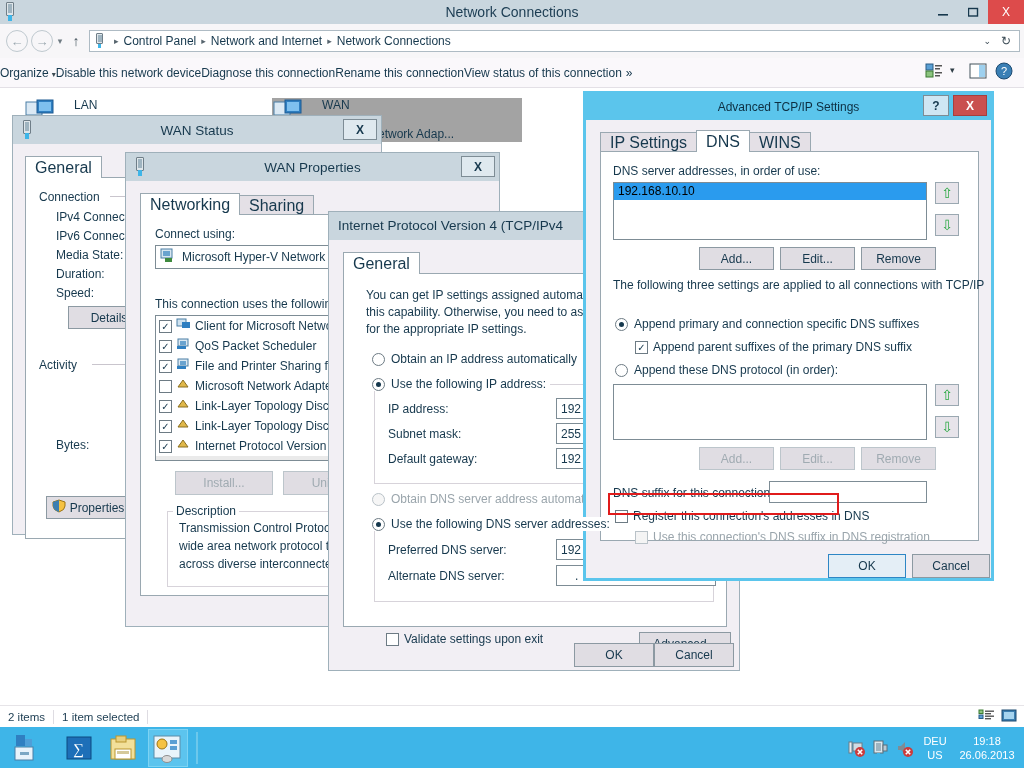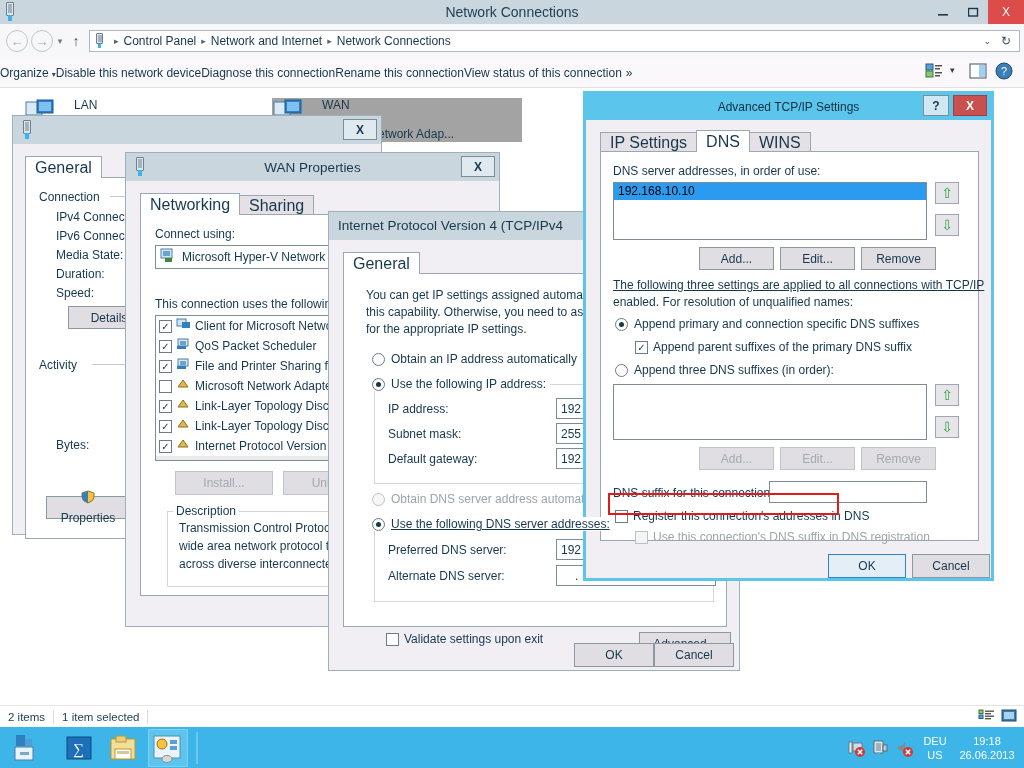--- a/index.html
+++ b/index.html
@@ -384,39 +384,40 @@
   </div>
 </div>
 
 <div class="dlg" style="left:12px; top:115px; width:370px; height:420px;">
   <div class="dlg-tb inactive">
     <div class="dlg-ico">
       <div class="nic-card"></div>
         <div class="nic-inner"></div>
         <div class="nic-pin"></div>
     </div>
+    <div class="dt">WAN Status</div>
     <div class="dlg-x">X</div>
   </div>
   <div class="dlg-body">
     <div class="tabstrip" style="left:12px; top:12px;">
       <div class="tab sel">General</div>
     </div>
     <div class="tabpanel" style="left:12px; top:33px; width:346px; height:362px;">
       <div class="lbl" style="left:13px; top:12px;">Connection</div>
       <div class="hr" style="left:84px; top:18px; width:245px;"></div>
       <div class="lbl" style="left:30px; top:32px;">IPv4 Connectivity:</div>
       <div class="lbl" style="left:30px; top:51px;">IPv6 Connectivity:</div>
       <div class="lbl" style="left:30px; top:70px;">Media State:</div>
       <div class="lbl" style="left:30px; top:89px;">Duration:</div>
       <div class="lbl" style="left:30px; top:108px;">Speed:</div>
       <div class="btn" style="left:42px; top:128px; width:92px; height:23px;">Details...</div>
       <div class="lbl" style="left:13px; top:180px;">Activity</div>
       <div class="hr" style="left:66px; top:186px; width:263px;"></div>
       <div class="lbl" style="left:30px; top:260px;">Bytes:</div>
-      <div class="btn" style="left:20px; top:318px; width:84px; height:23px; gap:4px;flex-direction:column;">
+      <div class="btn" style="left:20px; top:318px; width:84px; height:23px; gap:4px;">
         <span>
           <svg width="14" height="14">
               <path d="M7 1 L13 3 L13 7 Q13 11 7 13 Q1 11 1 7 L1 3 Z" fill="#f5c242" stroke="#9b7415"></path>
               <path d="M7 1 L7 13 Q1 11 1 7 L1 3 Z" fill="#3c7fb1"></path>
             </svg>
         </span>
         <span>Properties</span>
       </div>
     </div>
   </div>
@@ -559,21 +560,21 @@
         </div>
       <div class="lbl" style="left:44px; top:178px;">Default gateway:</div>
       <div class="fld" style="left:212px; top:174px; width:160px; height:21px;">
           <span>192 .</span>
         </div>
 
       <div class="rwrap dim" style="left:28px; top:218px;">
         <span class="radio dis"></span>
         <span>Obtain DNS server address automatically</span>
       </div>
-      <div class="rwrap" style="left:28px; top:243px; background:#fff; z-index:4; padding-right:4px;text-decoration:underline;">
+      <div class="rwrap" style="left:28px; top:243px; background:#fff; z-index:4; padding-right:4px;">
         <span class="radio">
             <i></i>
           </span>
         <span>Use the following DNS server addresses:</span>
       </div>
       <div class="group" style="left:30px; top:250px; width:340px; height:78px;"></div>
 
       <div class="lbl" style="left:44px; top:269px;">Preferred DNS server:</div>
       <div class="fld" style="left:212px; top:265px; width:160px; height:21px;">
           <span>192 .</span>
@@ -611,36 +612,35 @@
       <div class="listbox" style="left:12px; top:30px; width:314px; height:58px;">
         <div class="lb-item-sel">192.168.10.10</div>
       </div>
       <div class="sp-btn" style="left:334px; top:30px; width:24px; height:22px;">⇧</div>
       <div class="sp-btn" style="left:334px; top:62px; width:24px; height:22px;">⇩</div>
 
       <div class="btn" style="left:98px; top:95px; width:75px; height:23px;">Add...</div>
       <div class="btn" style="left:179px; top:95px; width:75px; height:23px;">Edit...</div>
       <div class="btn" style="left:260px; top:95px; width:75px; height:23px;">Remove</div>
 
-      <div class="lbl" style="left:12px; top:126px;text-decoration:underline;">The following three settings are applied to all connections with TCP/IP</div>
-      <div class="lbl" style="left:12px; top:143px;">enabled. For resolution of unqualified names:</div>
+      <div class="lbl" style="left:12px; top:126px;">The following three settings are applied to all connections with TCP/IP</div>
 
       <div class="rwrap" style="left:14px; top:165px;">
         <span class="radio">
             <i></i>
           </span>
         <span>Append primary and connection specific DNS suffixes</span>
       </div>
       <div class="cbwrap" style="left:34px; top:188px;">
         <span class="cb">✓</span>
         <span>Append parent suffixes of the primary DNS suffix</span>
       </div>
       <div class="rwrap" style="left:14px; top:211px;">
         <span class="radio"></span>
-        <span>Append three DNS suffixes (in order):</span>
+        <span>Append these DNS protocol (in order):</span>
       </div>
       <div class="listbox" style="left:12px; top:232px; width:314px; height:56px;"></div>
       <div class="sp-btn" style="left:334px; top:232px; width:24px; height:22px;">⇧</div>
       <div class="sp-btn" style="left:334px; top:264px; width:24px; height:22px;">⇩</div>
 
       <div class="btn dis" style="left:98px; top:295px; width:75px; height:23px;">Add...</div>
       <div class="btn dis" style="left:179px; top:295px; width:75px; height:23px;">Edit...</div>
       <div class="btn dis" style="left:260px; top:295px; width:75px; height:23px;">Remove</div>
 
       <div class="lbl" style="left:12px; top:334px;">DNS suffix for this connection:</div>

